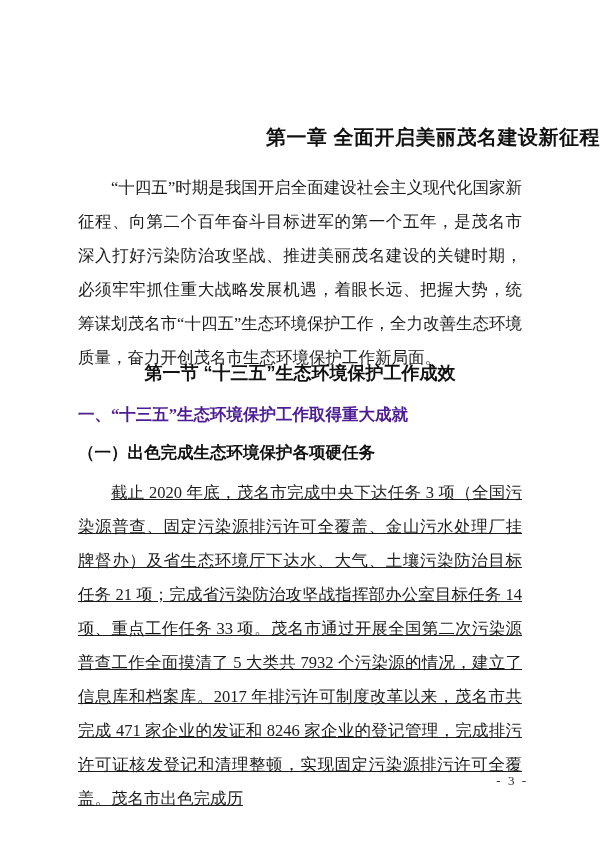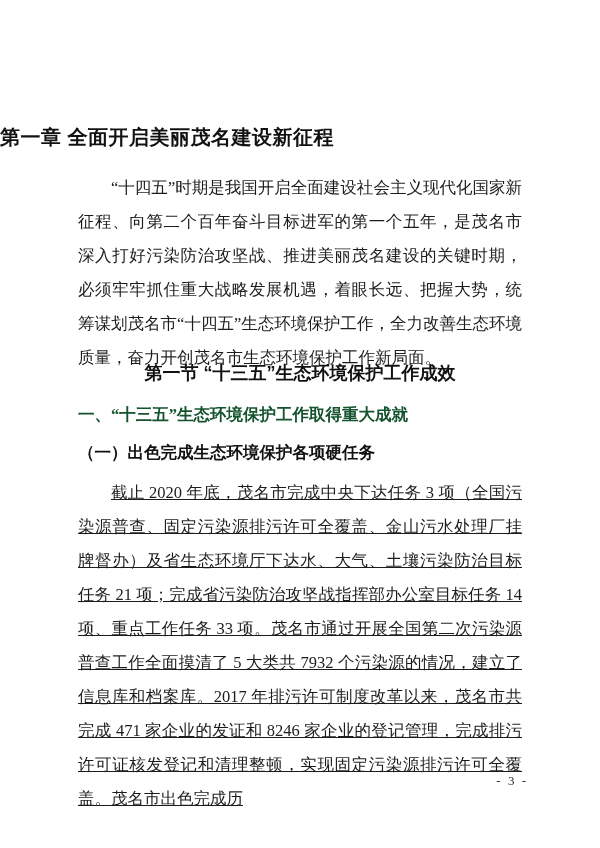--- a/index.html
+++ b/index.html
@@ -14,21 +14,21 @@
     background: #ffffff;
     color: #1c1c1c;
     overflow: hidden;
   }
   .chapter-title {
     position: absolute;
     top: 124px;
     left: 0;
     width: 100%;
     margin: 0;
-    text-align: left;
+    text-align: right;
     font-family: "Liberation Sans", "DejaVu Sans", sans-serif;
     font-weight: 700;
     font-size: 20px;
     letter-spacing: 0.5px;
     color: #111111;
   }
   .body-text {
     position: absolute;
     left: 78px;
     width: 444px;
@@ -56,21 +56,21 @@
   }
   .subsection-title {
     position: absolute;
     top: 404px;
     left: 78px;
     width: 444px;
     margin: 0;
     font-family: "Liberation Serif", "DejaVu Serif", serif;
     font-weight: 700;
     font-size: 16.5px;
-    color: #14532d;
+    color: #4c1d95;
   }
   .item-title {
     position: absolute;
     top: 442px;
     left: 78px;
     width: 444px;
     margin: 0;
     font-family: "Liberation Serif", "DejaVu Serif", serif;
     font-weight: 700;
     font-size: 16.5px;

